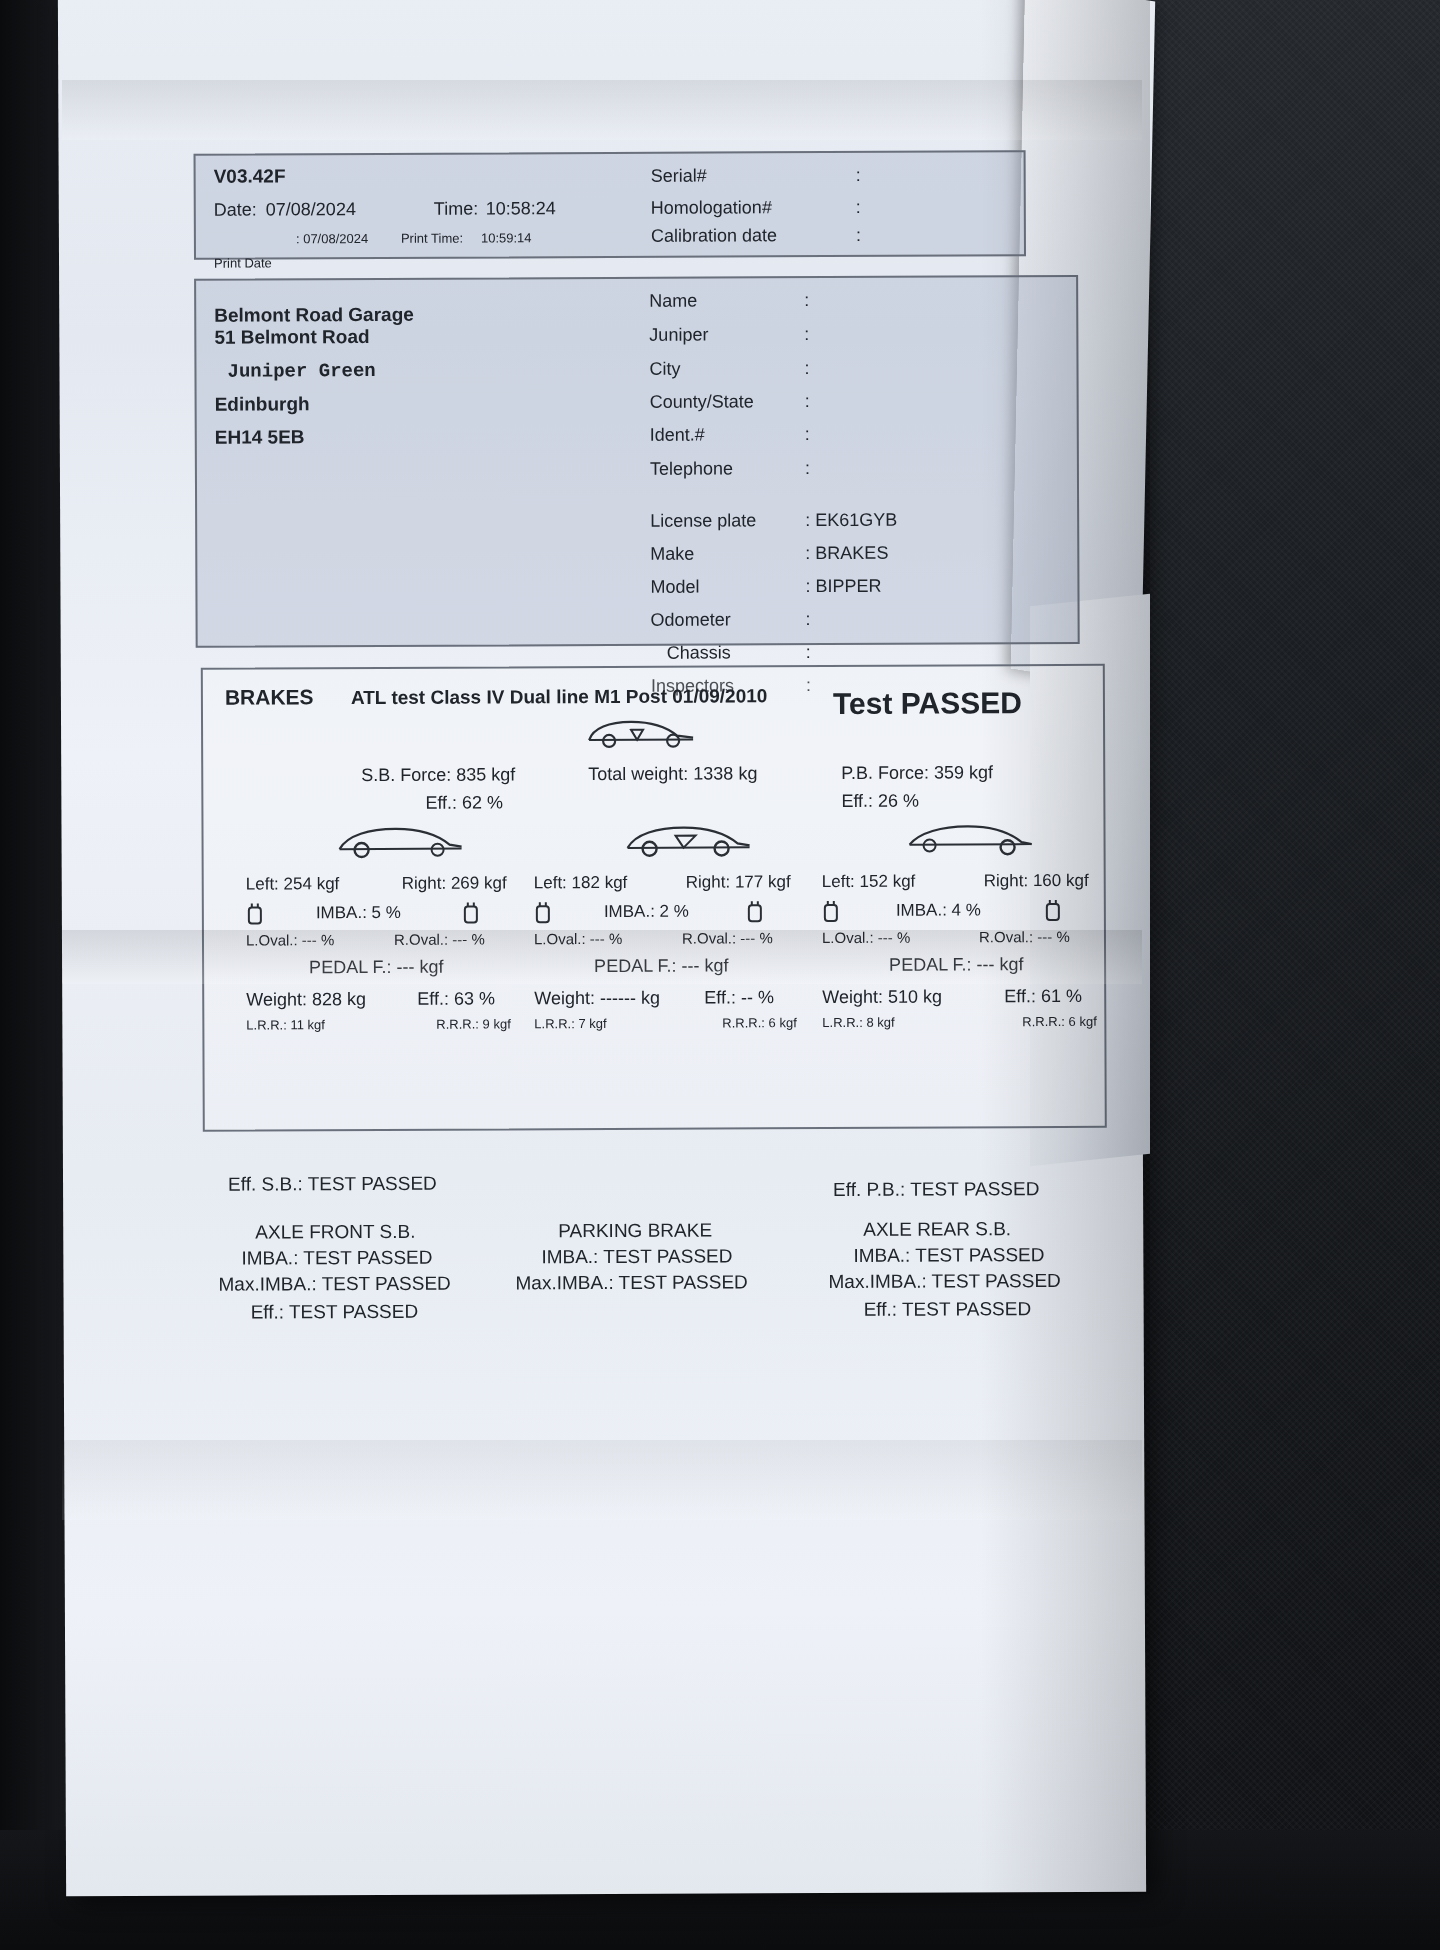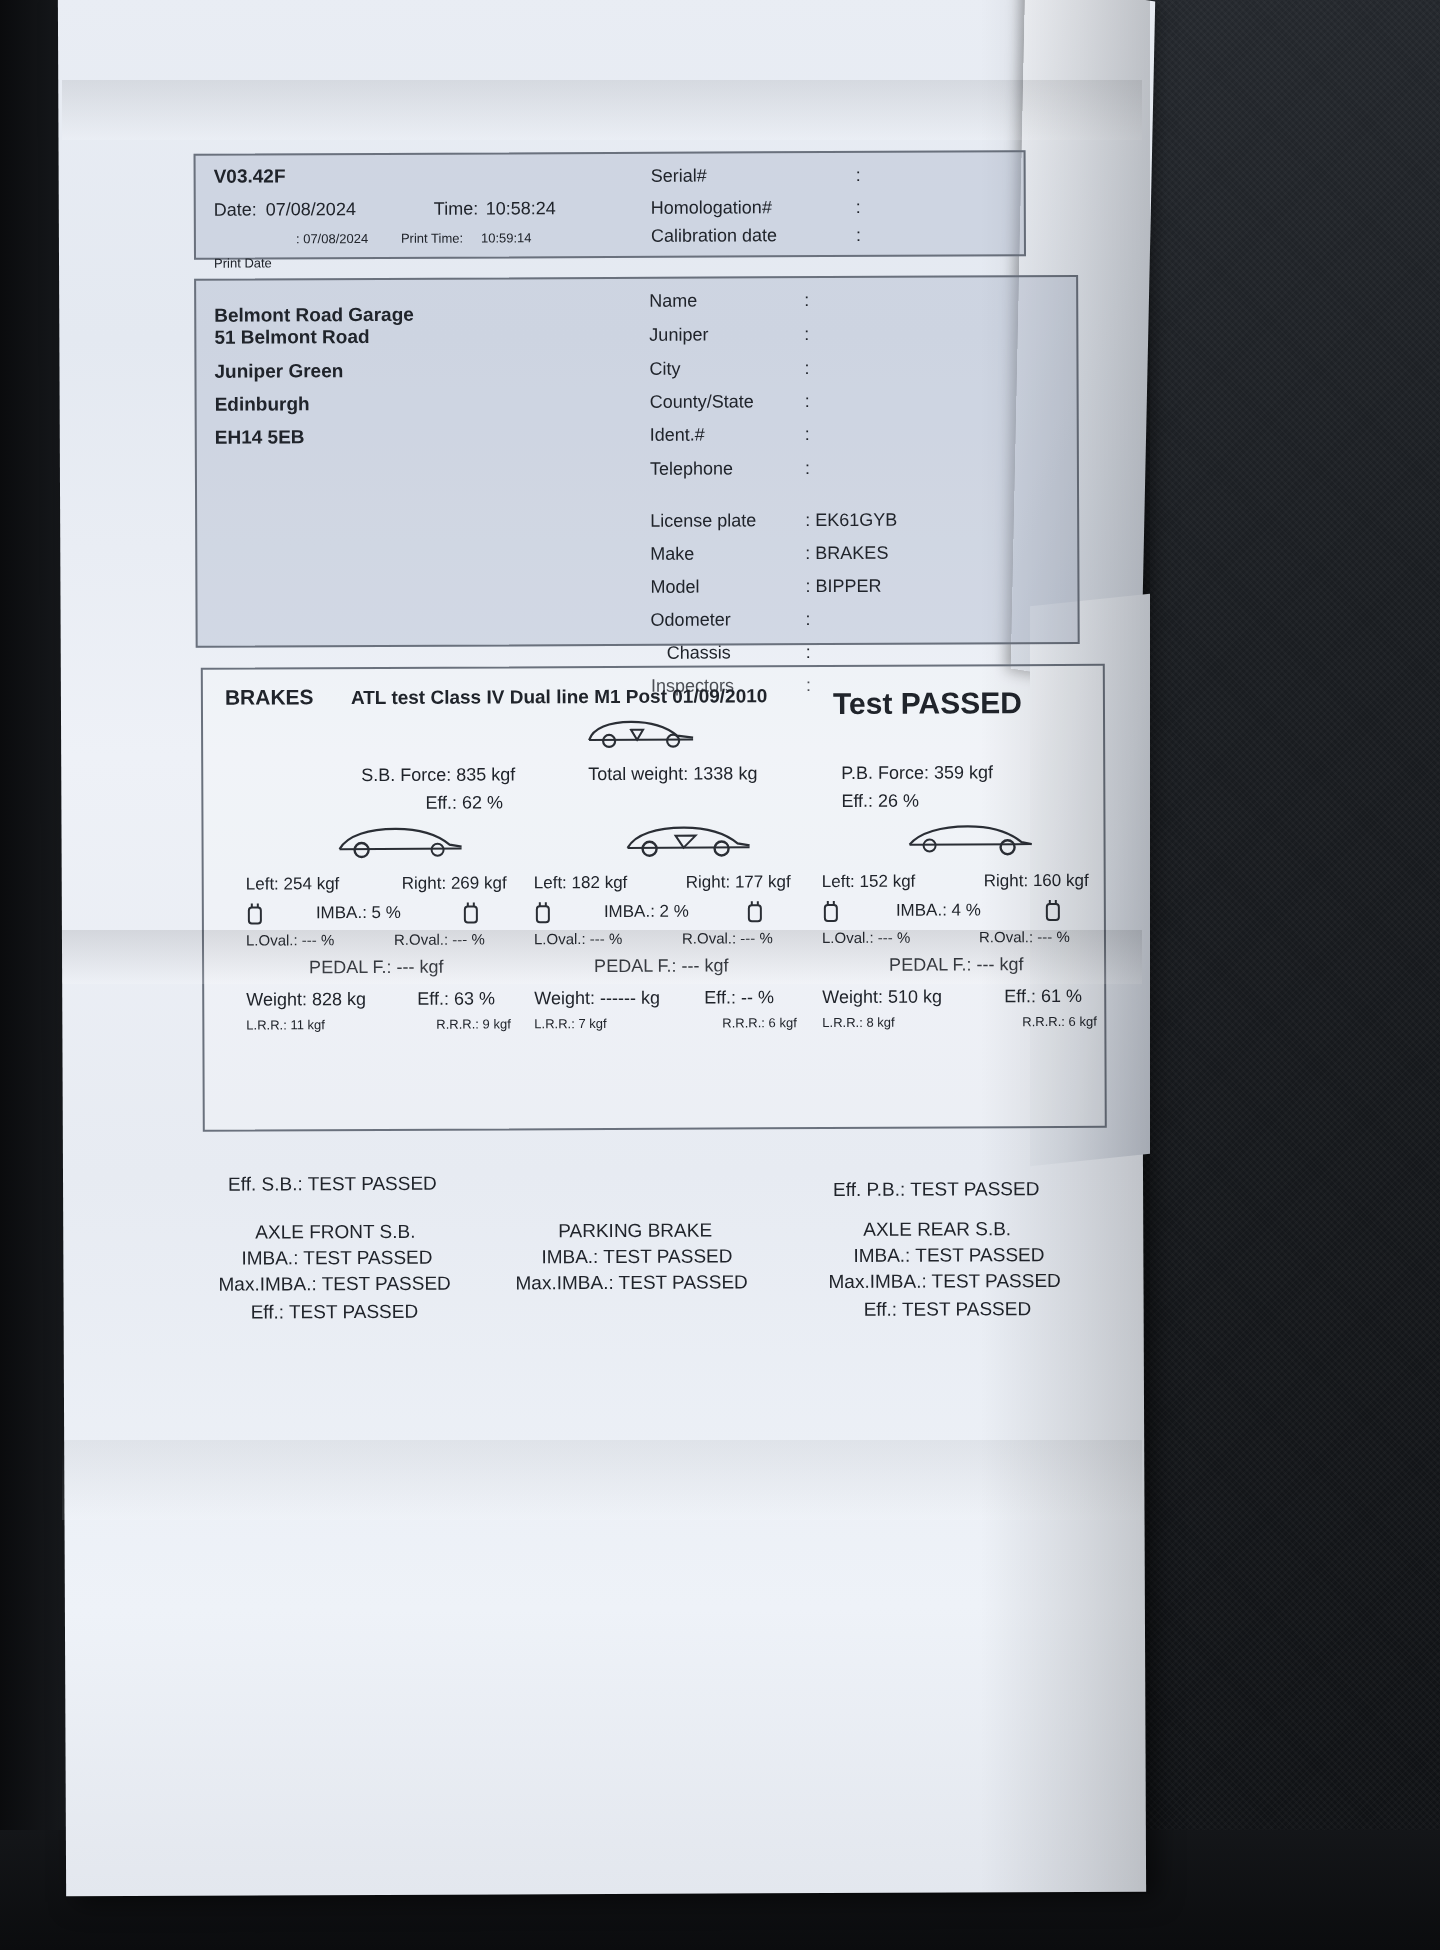--- a/index.html
+++ b/index.html
@@ -153,21 +153,21 @@
       <span class="t f18" style="left:455px; top:44px;">Homologation#</span>
       <span class="t f18" style="left:660px; top:44px;">:</span>
 
       <span class="t f18" style="left:455px; top:72px;">Calibration date</span>
       <span class="t f18" style="left:660px; top:72px;">:</span>
     </div>
 
     <div class="block shaded" id="garage-block">
       <span class="t f19 bold" style="left:18px; top:24px;">Belmont Road Garage</span>
       <span class="t f19 bold" style="left:18px; top:46px;">51 Belmont Road</span>
-      <span class="t f19 bold" style="left:18px; top:80px;">Juniper Green</span>
+      <span class="t f19 bold" style="left:31px; top:80px;font-family:Liberation Mono, monospace;">Juniper Green</span>
       <span class="t f19 bold" style="left:18px; top:113px;">Edinburgh</span>
       <span class="t f19 bold" style="left:18px; top:146px;text-align:center;">EH14 5EB</span>
 
       <span class="t f18" style="left:453px; top:12px;">Name</span>
       <span class="t f18" style="left:608px; top:12px;">:</span>
       <span class="t f18" style="left:453px; top:46px;">Juniper</span>
       <span class="t f18" style="left:608px; top:46px;">:</span>
       <span class="t f18" style="left:453px; top:80px;">City</span>
       <span class="t f18" style="left:608px; top:80px;">:</span>
       <span class="t f18" style="left:453px; top:113px;">County/State</span>

